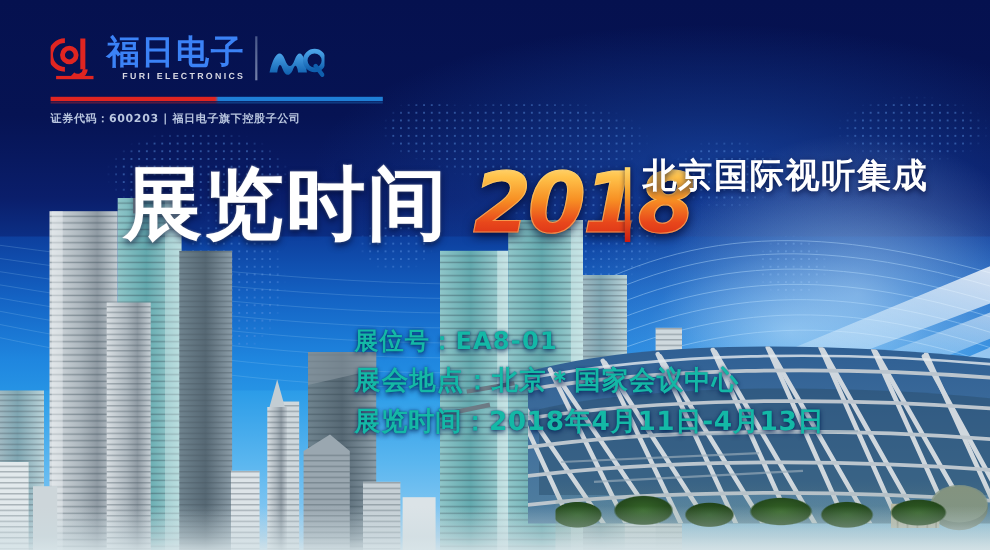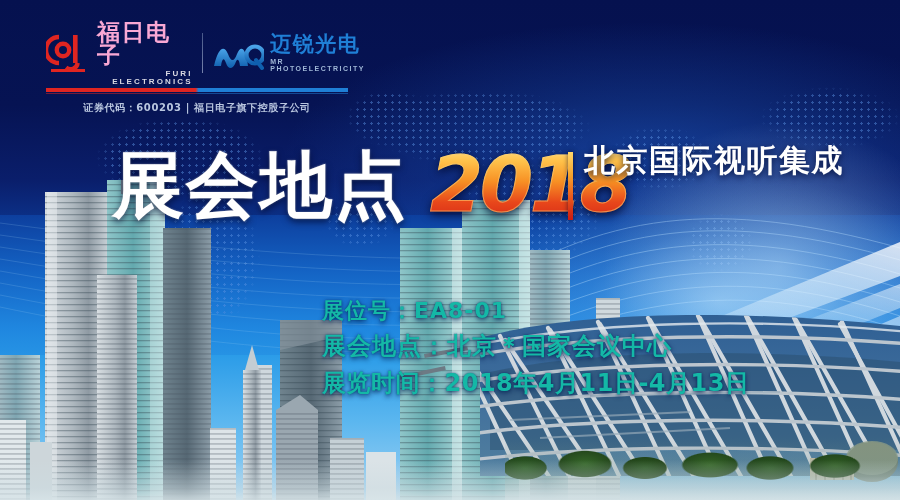--- a/index.html
+++ b/index.html
@@ -90,21 +90,21 @@
     position:absolute;left:0;bottom:0;width:900px;height:40px;
     background:linear-gradient(180deg,rgba(200,215,220,0) 0%,rgba(205,220,225,.55) 70%,rgba(215,228,232,.85) 100%);
   }
 
   
   .logobar{position:absolute;left:46px;top:22px;width:320px;height:92px;}
   .logorow{display:flex;align-items:center;height:62px;}
   .furi-mark{width:44px;height:44px;flex:0 0 auto;margin-right:7px;}
   .furi-txt{display:flex;flex-direction:column;justify-content:center;}
   .furi-cn{
-    font-size:23px;font-weight:bold;color:#f9a8d4;letter-spacing:1.5px;line-height:1;
+    font-size:30px;font-weight:bold;color:#3b82f6;letter-spacing:1.5px;line-height:1;
     font-family:"DejaVu Sans","Liberation Sans",sans-serif;
   }
   .furi-en{
     font-size:8px;font-weight:bold;color:#d8d8e2;letter-spacing:2.1px;margin-top:3px;line-height:1;text-align:right;
   }
   .sep-v{width:2px;height:40px;background:linear-gradient(180deg,#5f6f9c,#9aa6c8);margin:0 9px;opacity:.75;}
   .mr-mark{width:52px;height:34px;flex:0 0 auto;margin-right:6px;}
   .mr-cn{
     font-size:21px;font-weight:bold;color:#1f7fd6;letter-spacing:1.5px;line-height:1;
     font-family:"DejaVu Sans","Liberation Sans",sans-serif;
@@ -112,21 +112,21 @@
   .mr-en{font-size:7px;font-weight:bold;color:#9fb6d6;letter-spacing:1.5px;margin-top:3px;line-height:1;}
   .rule{
     width:302px;height:4px;margin-top:4px;
     background:linear-gradient(90deg,#e02521 0%,#e02521 49.5%,#1f7fd6 50.5%,#1f7fd6 100%);
   }
   .rule-thin{
     width:302px;height:1px;margin-top:1px;
     background:linear-gradient(90deg,rgba(224,37,33,.5) 0%,rgba(224,37,33,.5) 49.5%,rgba(31,127,214,.5) 50.5%,rgba(31,127,214,.5) 100%);
   }
   .stockline{
-    margin-top:7px;width:302px;text-align:center;font-size:10px;font-weight:bold;
+    margin-top:7px;width:302px;font-size:10px;font-weight:bold;
     color:#b9c6df;letter-spacing:.6px;
     font-family:"DejaVu Sans","Liberation Sans",sans-serif;
   }
 
   
   .headline{position:absolute;left:0;top:140px;width:900px;height:92px;}
   .welcome{
     position:absolute;left:112px;top:0;
     font-size:72px;font-weight:bold;color:#ffffff;letter-spacing:2px;line-height:90px;
     font-family:"DejaVu Sans","Liberation Sans",sans-serif;
@@ -421,33 +421,29 @@
           <linearGradient id="mrg" x1="0" y1="0" x2="0" y2="1">
             <stop offset="0%" stop-color="#4aa3e8"></stop>
               <stop offset="100%" stop-color="#0f5fae"></stop>
           </linearGradient>
         </defs>
         <path d="M2 30 C 6 12, 12 8, 16 18 C 19 26, 22 26, 25 18 C 29 8, 34 12, 36 30 L28 30 C 27 22, 25 22, 23 28 C 20 34, 16 33, 14 27 C 12 21, 10 22, 9 30 Z" fill="url(#mrg)"></path>
         <circle cx="43" cy="19" r="8.5" fill="none" stroke="url(#mrg)" stroke-width="4.2"></circle>
         <path d="M44 24 L 50 32" stroke="#0f5fae" stroke-width="4" stroke-linecap="round"></path>
       </svg>
 
-      <div class="furi-txt">
-        <div class="mr-cn">迈锐光电</div>
-        <div class="mr-en">MR PHOTOELECTRICITY</div>
-      </div>
     </div>
 
     <div class="rule"></div>
     <div class="rule-thin"></div>
     <div class="stockline">证券代码：600203 | 福日电子旗下控股子公司</div>
   </div>
 
   <div class="headline">
-    <div class="welcome">展会地点</div>
+    <div class="welcome">展览时间</div>
     <div class="year">2018</div>
     <div class="vbar"></div>
     <div class="eventname">
       <div>北京国际视听集成</div>
     </div>
   </div>
 
   <div class="info">
     <div class="info-line ln-booth">展位号：EA8-01</div>
     <div class="info-line ln-venue">展会地点：北京＊国家会议中心</div>

